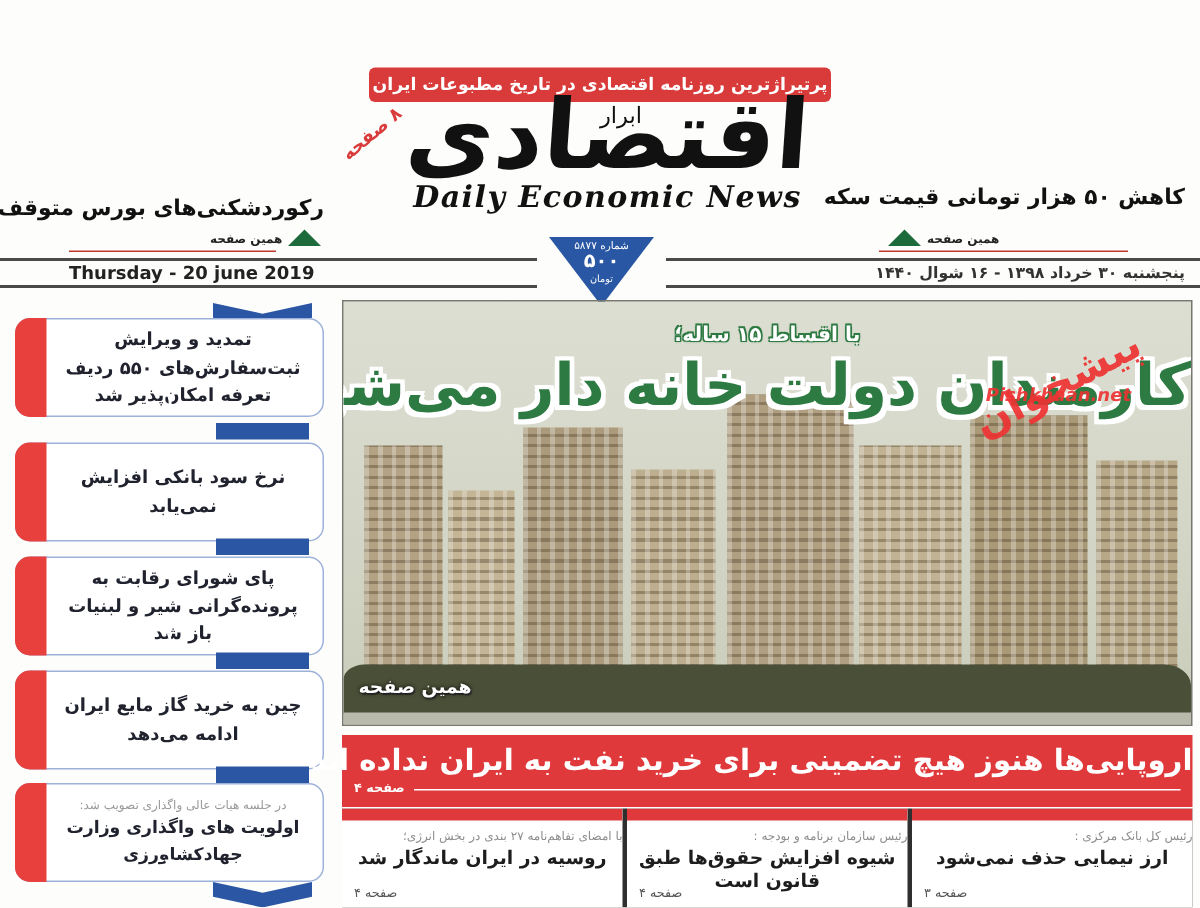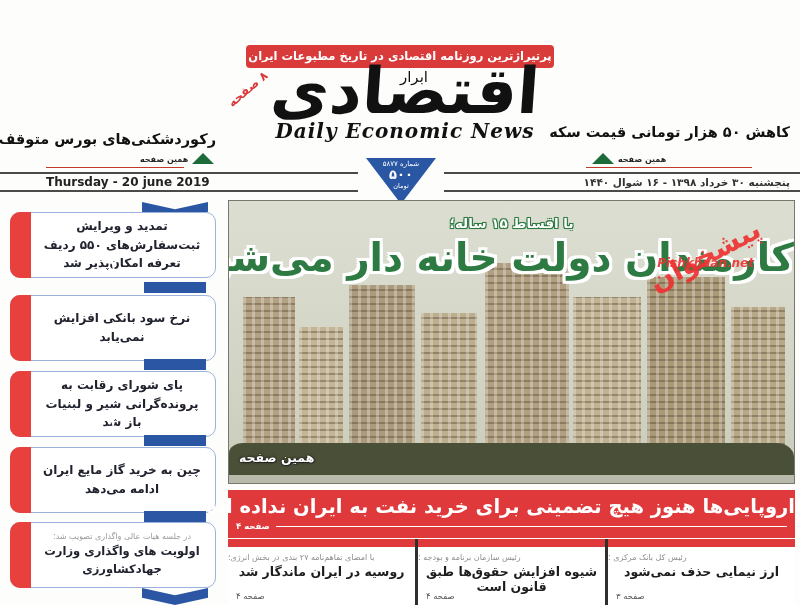--- a/index.html
+++ b/index.html
@@ -140,21 +140,21 @@
   .banner-page { color:#fff; font-size:8.5px; font-weight:bold; direction:rtl; }
   .banner-line { flex:1; border-top:1px solid #fff; }
 
   
   .bottom-row {
     left:228px; top:539px; width:567px; height:66px; background:#2f2f2f;
     display:flex; gap:3px;
   }
   .story-box { position:relative; flex:1; background:#fff; overflow:hidden; }
   .story-red { height:8px; background:#e0393b; }
-  .story-kicker { margin-top:6px; text-align:left; font-size:8px; color:#8d8d8d; direction:rtl; }
+  .story-kicker { margin-top:6px; text-align:right; font-size:8px; color:#8d8d8d; direction:rtl; }
   .story-headline { margin-top:2px; text-align:center; font-size:12.5px; font-weight:bold; color:#1d1d1d; direction:rtl; }
   .story-page { position:absolute; left:8px; bottom:4px; font-size:8.5px; color:#555; direction:rtl; }
 </style>
 </head>
 <body>
 
 <div class="abs tagline">پرتیراژترین روزنامه اقتصادی در تاریخ مطبوعات ایران</div>
 
 <div class="abs pages-note">۸ صفحه</div>
 

